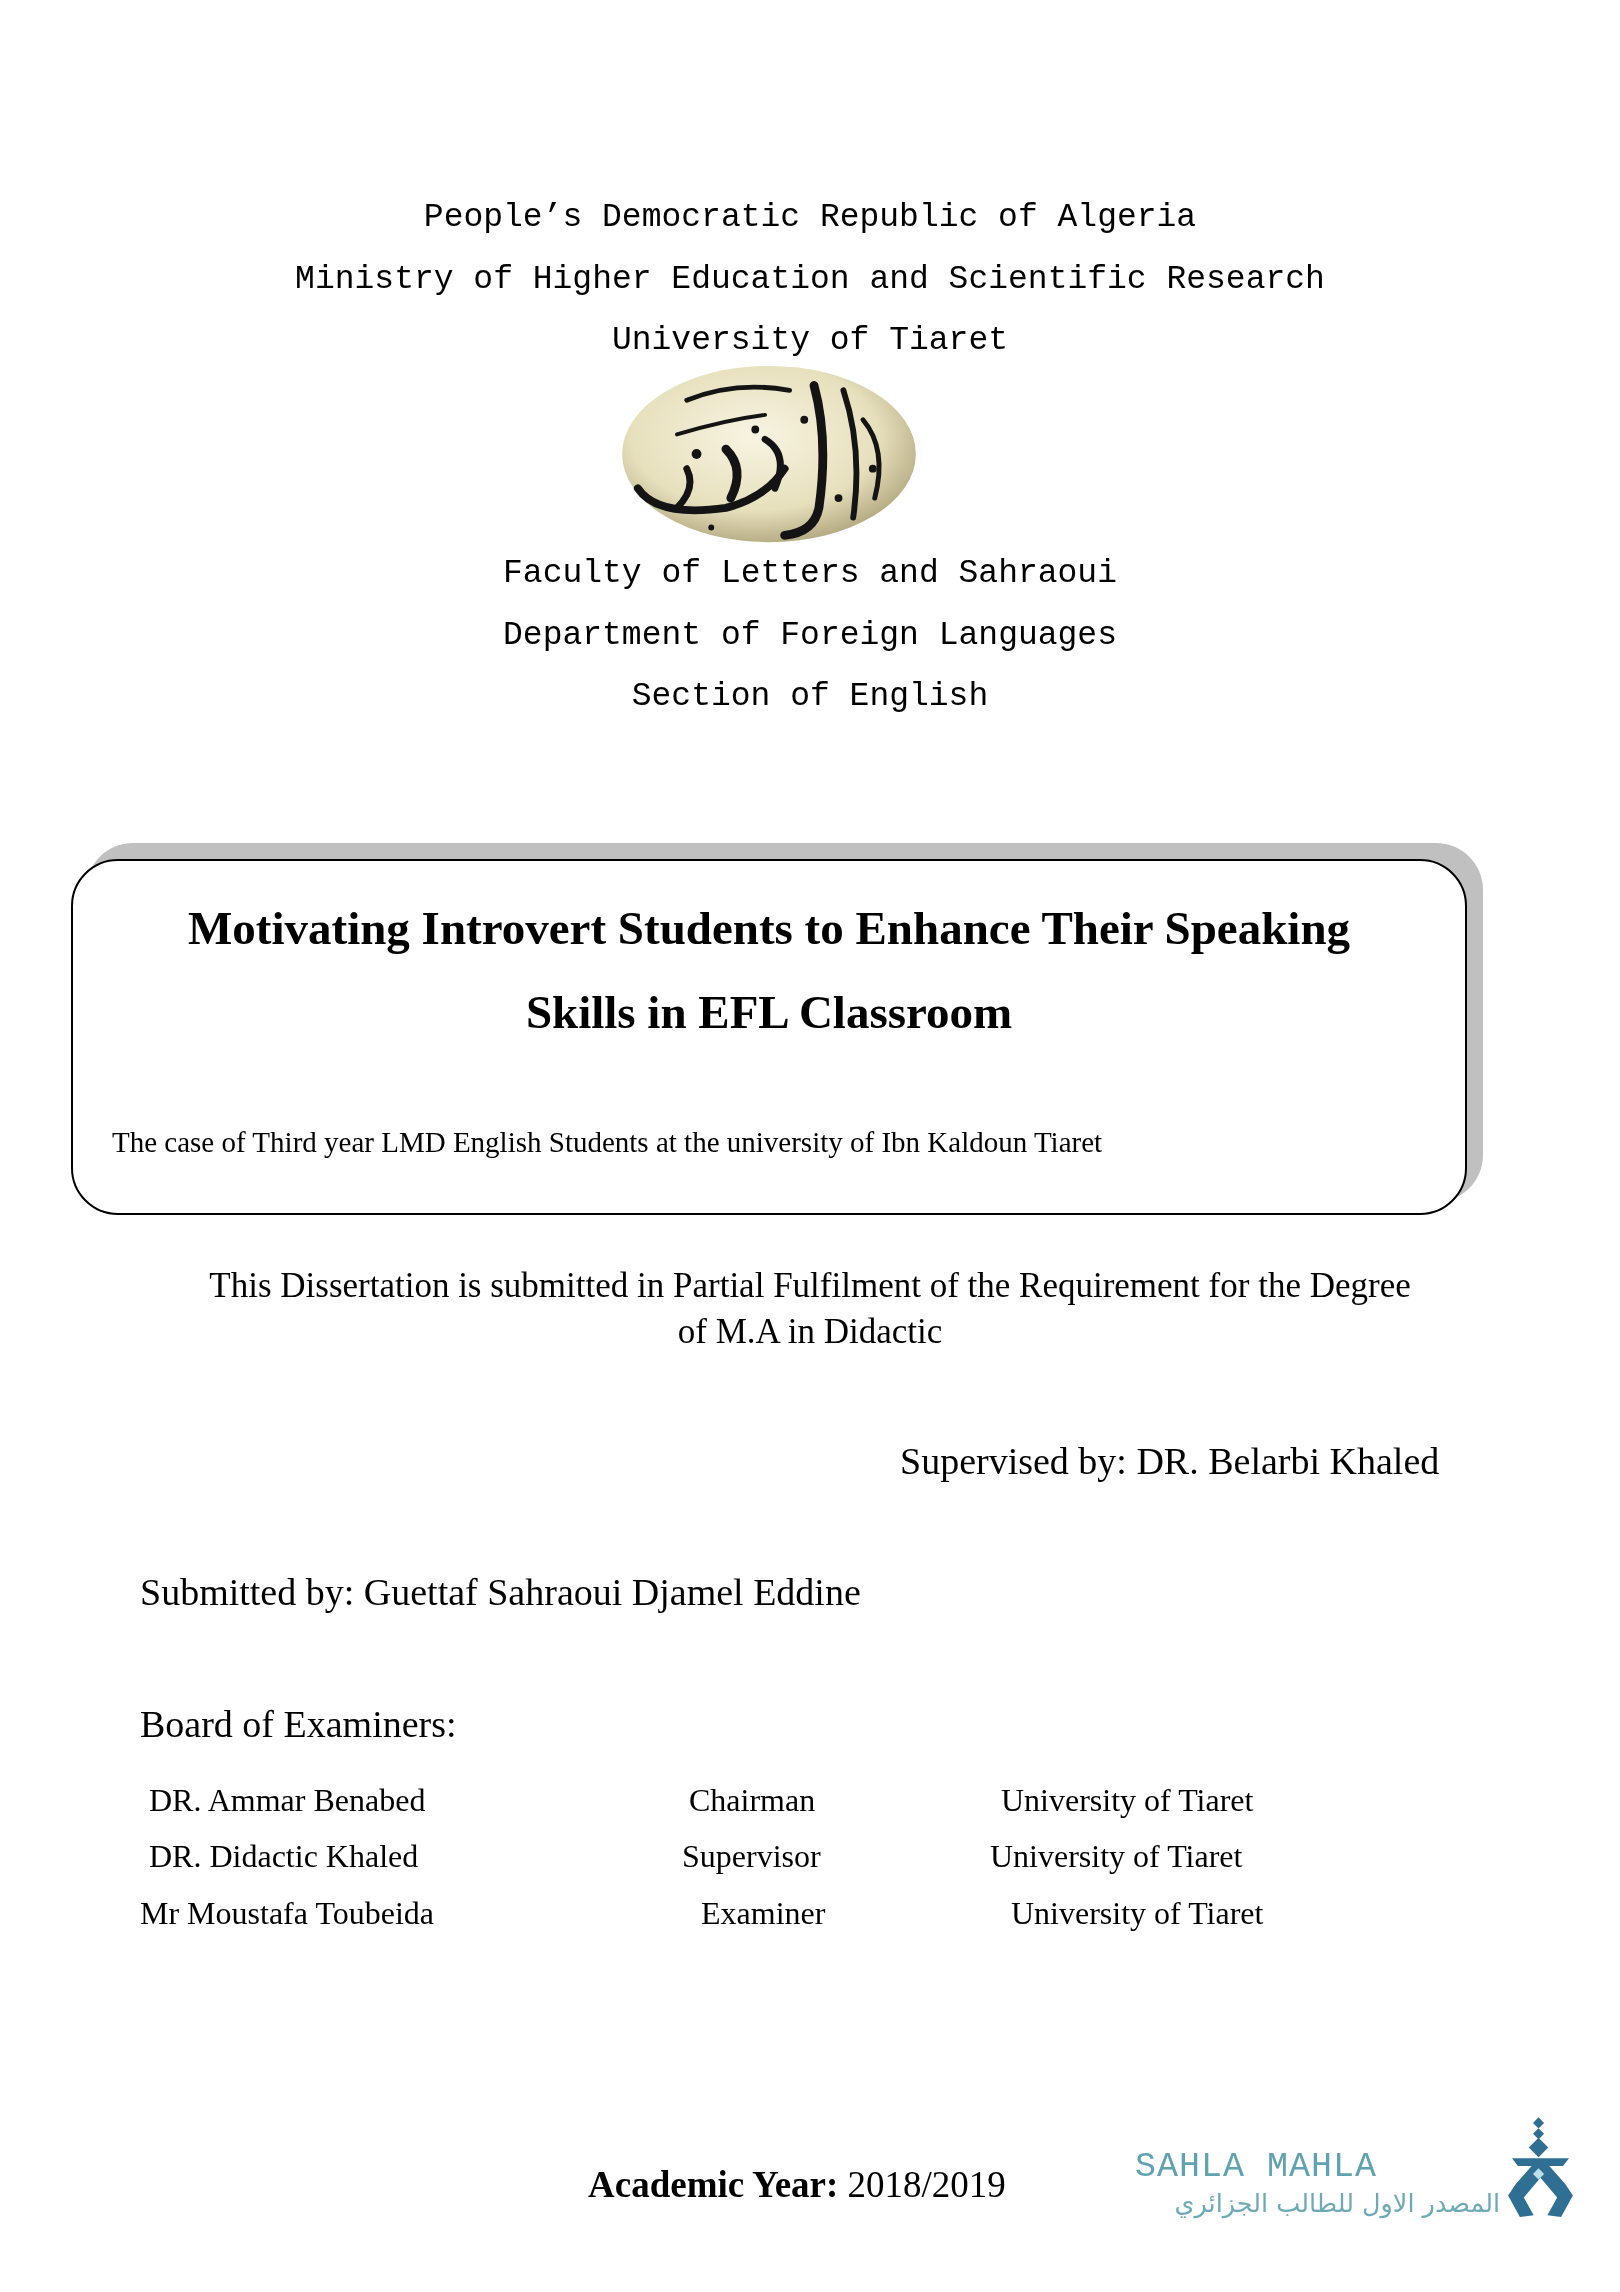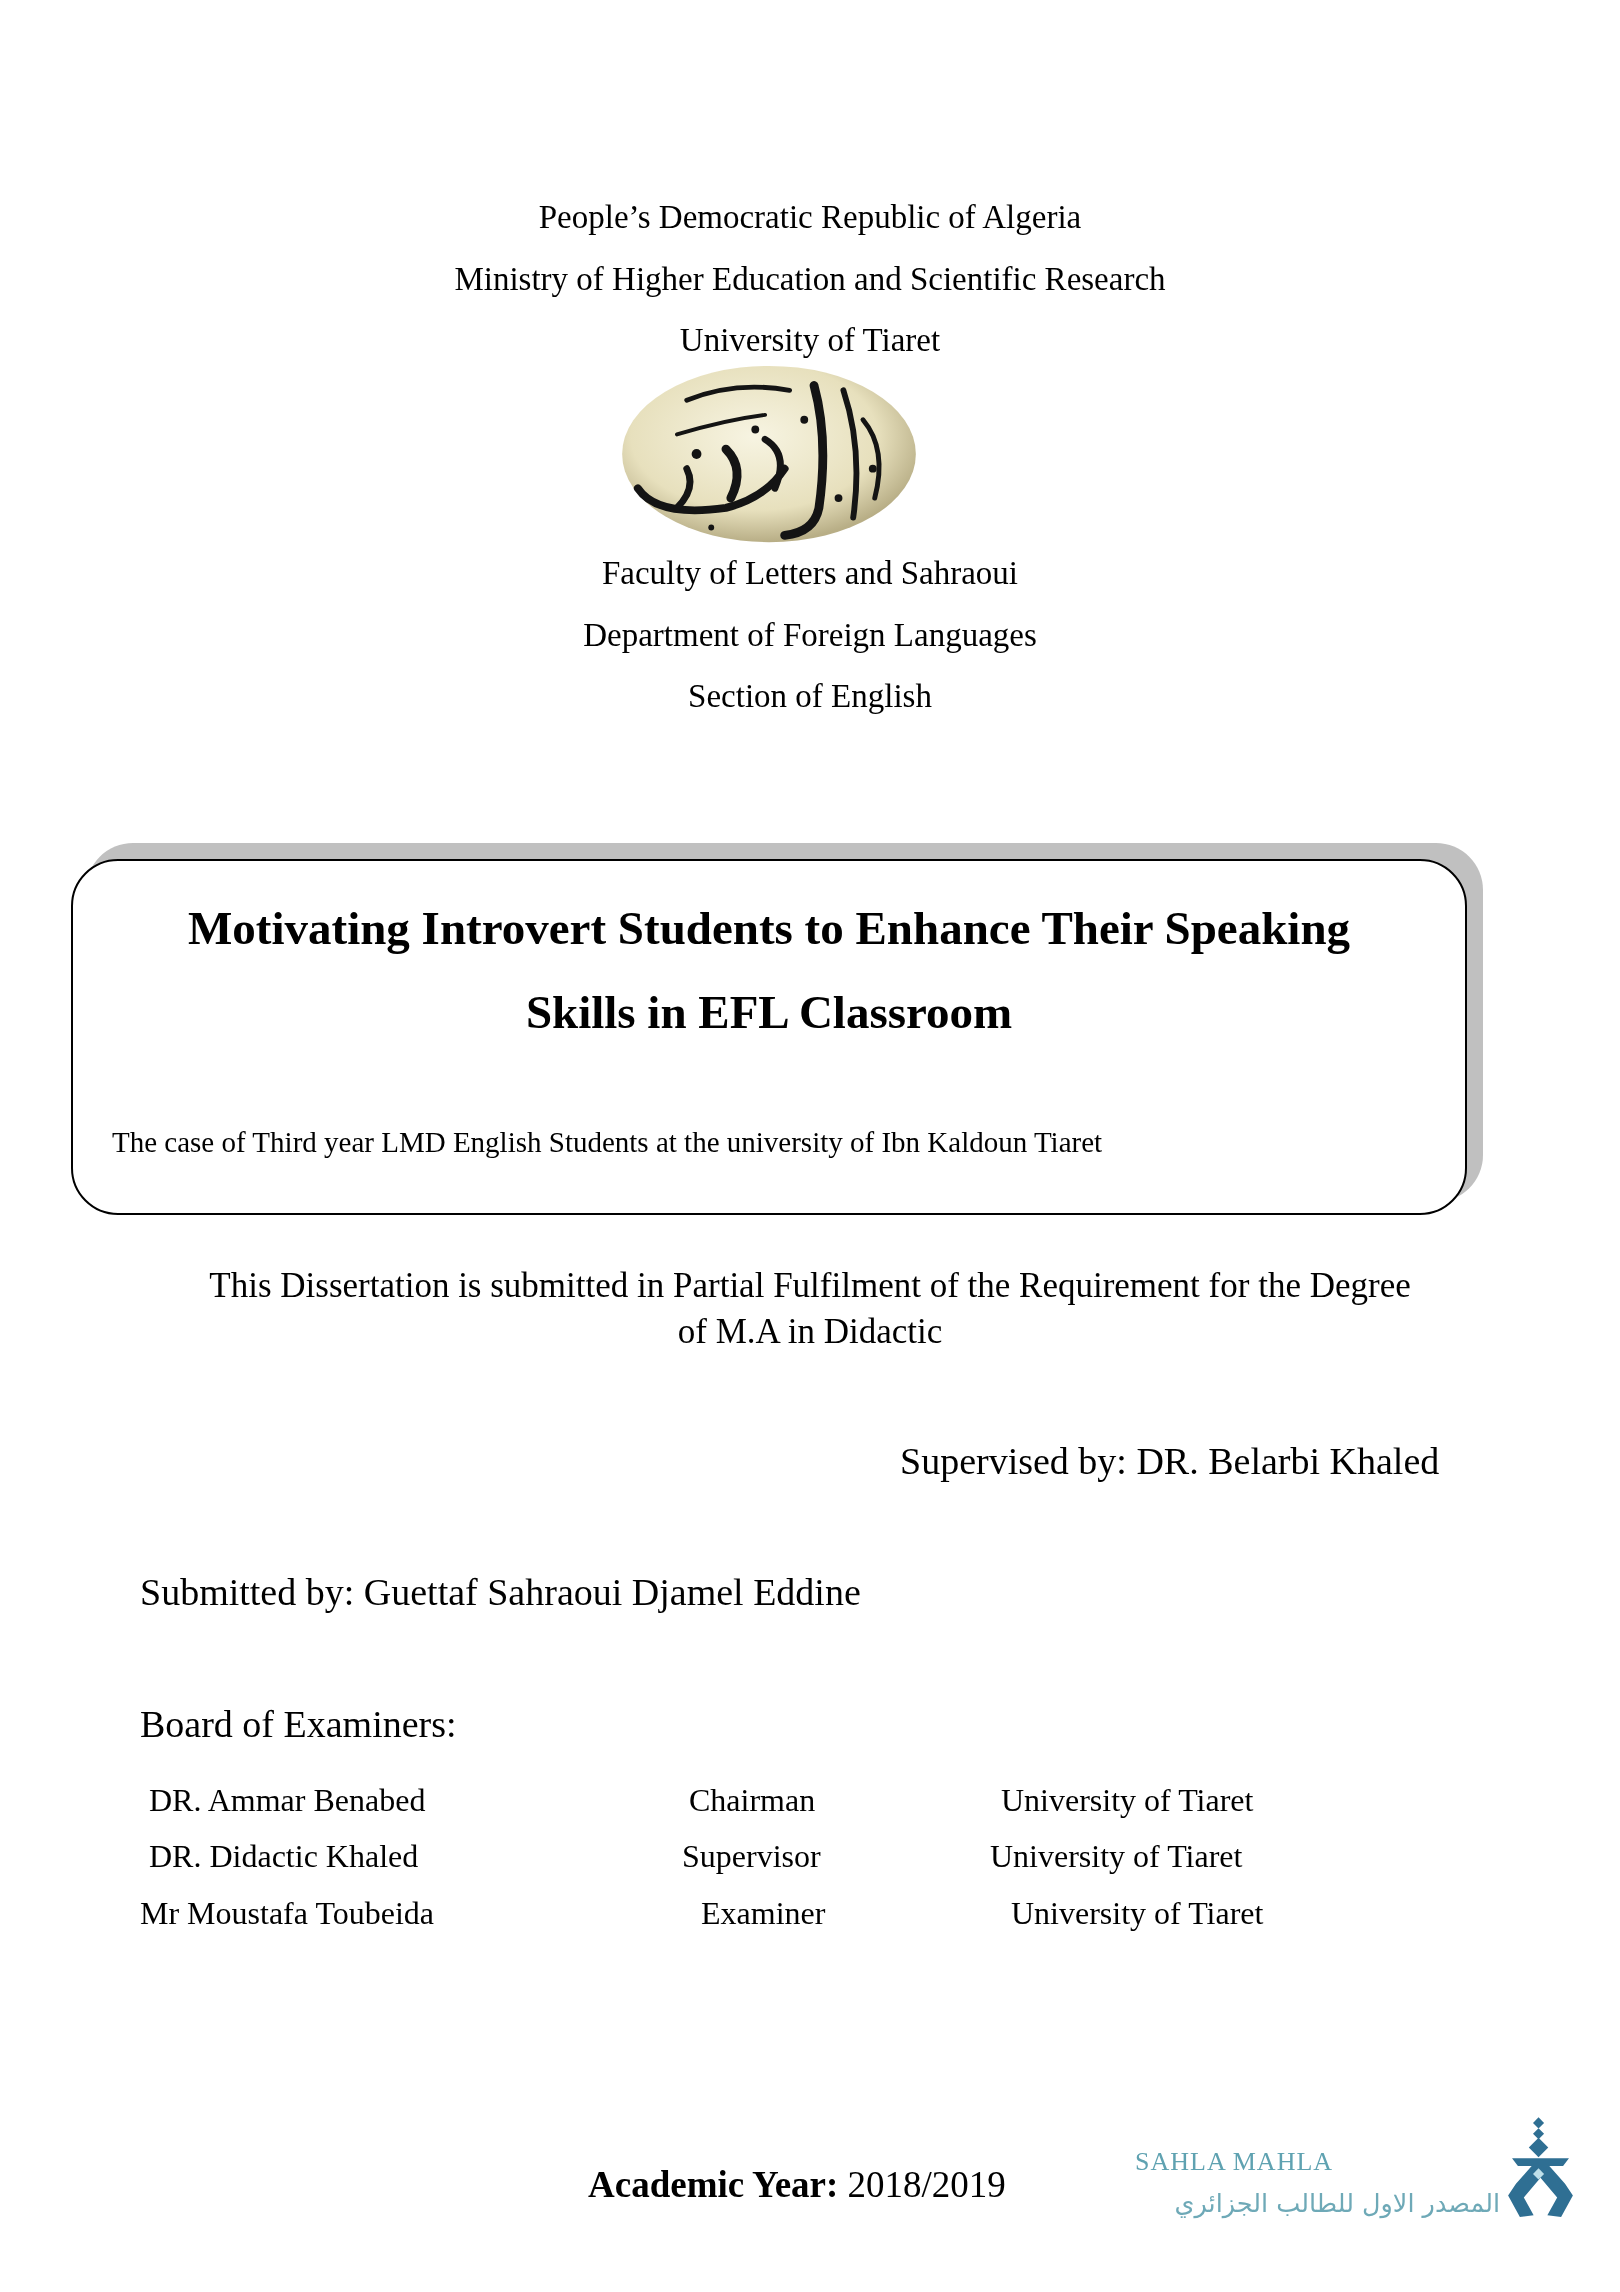--- a/index.html
+++ b/index.html
@@ -1,33 +1,33 @@
 <!DOCTYPE html>
 <html><head>
 <meta charset="utf-8">
 <style>
   html, body { margin:0; padding:0; background:#fff; }
   body { width:1620px; height:2293px; position:relative; overflow:hidden;
          font-family:"Liberation Serif","DejaVu Serif",serif; color:#000; }
   .abs { position:absolute; white-space:nowrap; }
   .center { left:0; width:1620px; text-align:center; }
-  .hdr { font-size:33px; line-height:39px; }
+  .hdr { font-size:33px; line-height:39px;font-family:Liberation Mono, monospace; }
   .logo { position:absolute; left:618px; top:361px; width:302px; height:187px; }
   .shadow { position:absolute; left:86px; top:843px; width:1397px; height:359px;
             background:#c0c0c0; border-radius:47px; }
   .box { position:absolute; left:71px; top:859px; width:1396px; height:356px;
          background:#fff; border:2px solid #000; border-radius:47px; box-sizing:border-box; }
   .title { font-weight:bold; font-size:47px; line-height:55px; }
   .case { font-size:29px; line-height:35px; }
   .diss { font-size:35px; line-height:43px; }
   .bold31 { font-weight:normal; font-size:38px; line-height:35px; }
   .row { font-size:32px; line-height:35px; }
   .year { font-size:37px; line-height:43px; }
-  .sahla { position:absolute; left:1135px; top:2147px; font-family:Liberation Serif, serif;
-           font-size:26px; letter-spacing:1px; color:#5fa2b1; }
+  .sahla { position:absolute; left:1135px; top:2147px; font-family:Liberation Mono, monospace;
+           font-size:35px; letter-spacing:1px; color:#5fa2b1; }
   .sahla-ar { position:absolute; left:1137px; top:2188px; font-size:25.5px; color:#6ea9b7;
               font-family:"DejaVu Sans",sans-serif; direction:rtl; width:363px; text-align:right; }
   .emblem { position:absolute; left:1504px; top:2117px; width:73px; height:106px; }
 </style>
 </head>
 <body>
 
 <div class="abs center hdr" style="top:198px">People’s Democratic Republic of Algeria</div>
 <div class="abs center hdr" style="top:260px">Ministry of Higher Education and Scientific Research</div>
 <div class="abs center hdr" style="top:321px">University of Tiaret</div>

